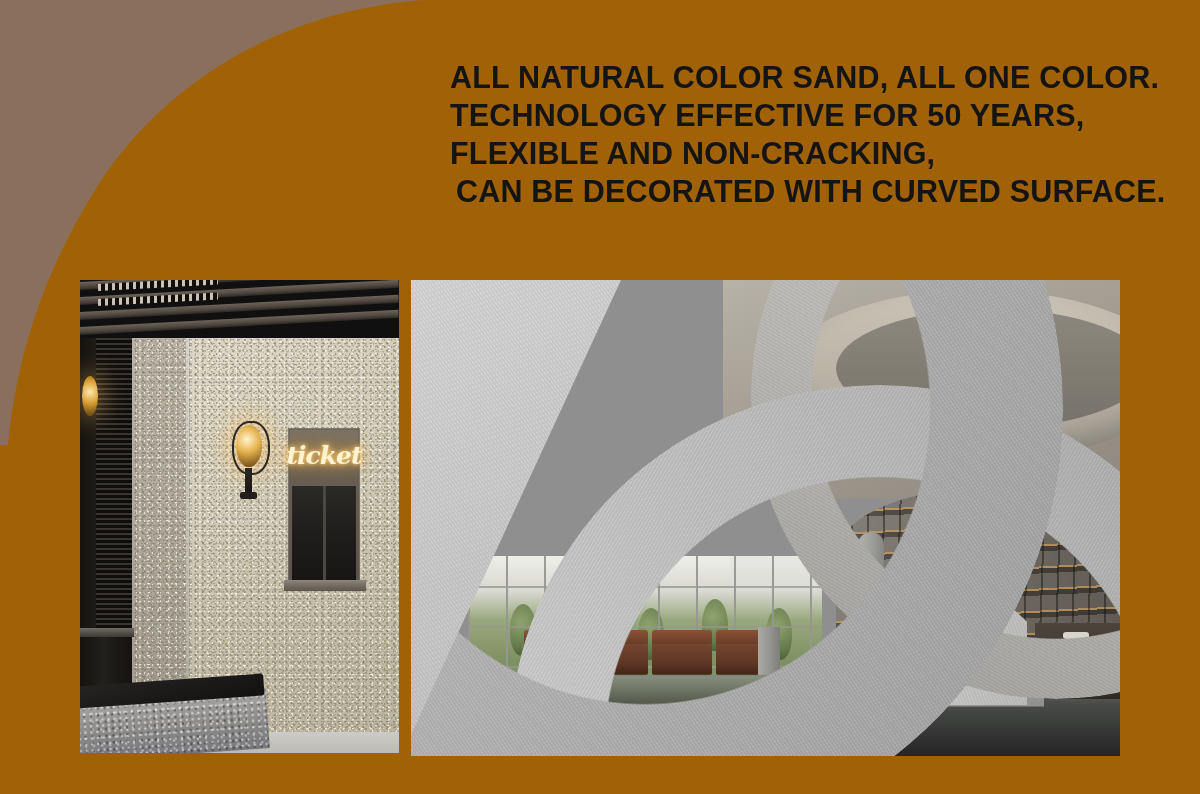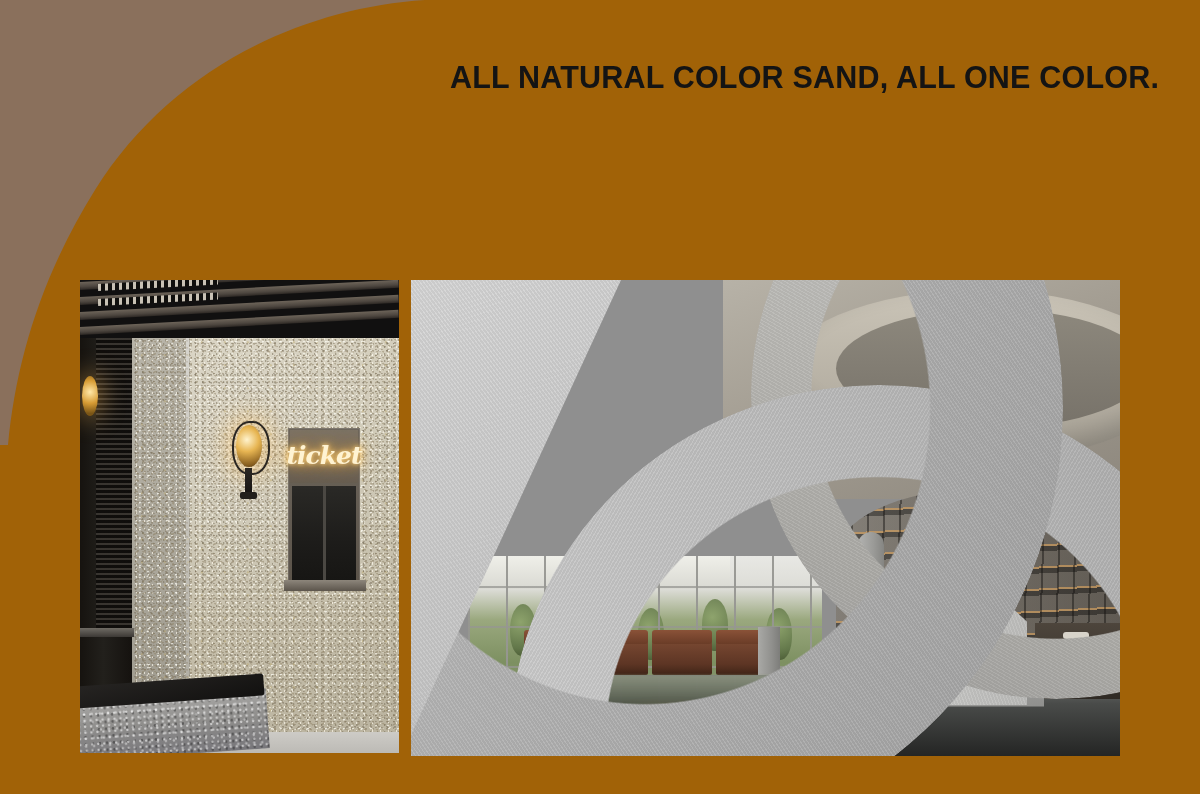--- a/index.html
+++ b/index.html
@@ -426,20 +426,23 @@
 <div id="page">
 
   <div class="corner-decor">
     <svg class="fill" viewBox="0 0 430 445" preserveAspectRatio="none">
       <path d="M0,0 L425,0 C300,8 170,70 95,190 C42,275 16,360 8,445 L0,445 Z" fill="#8a705c"></path>
     </svg>
   </div>
 
   <div class="headline">
     <div class="line">ALL NATURAL COLOR SAND, ALL ONE COLOR.</div>
+    <div class="line">TECHNOLOGY EFFECTIVE FOR 50 YEARS,</div>
+    <div class="line">FLEXIBLE AND NON-CRACKING,</div>
+    <div class="line indent">CAN BE DECORATED WITH CURVED SURFACE.</div>
   </div>
 
   <div class="photo-row">
 
     <div class="photo photo-left">
       <div class="scene">
         <div class="layer lf-sky"></div>
 
         <div class="layer lf-wall-main">
           <div class="layer sand-grain"></div>

